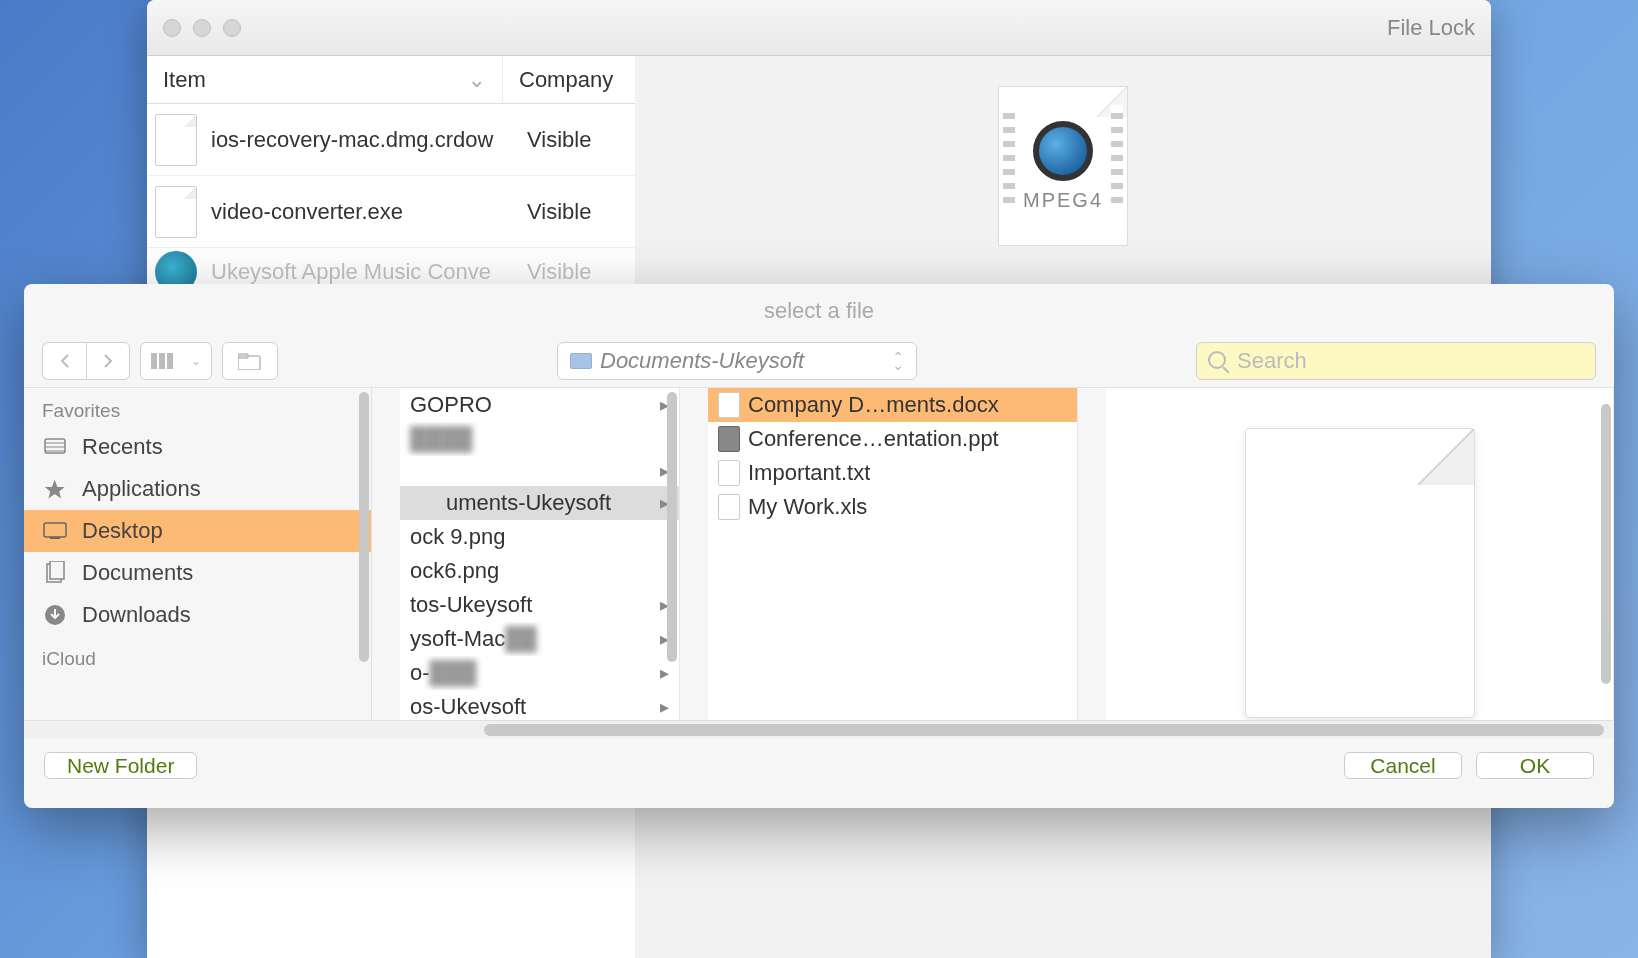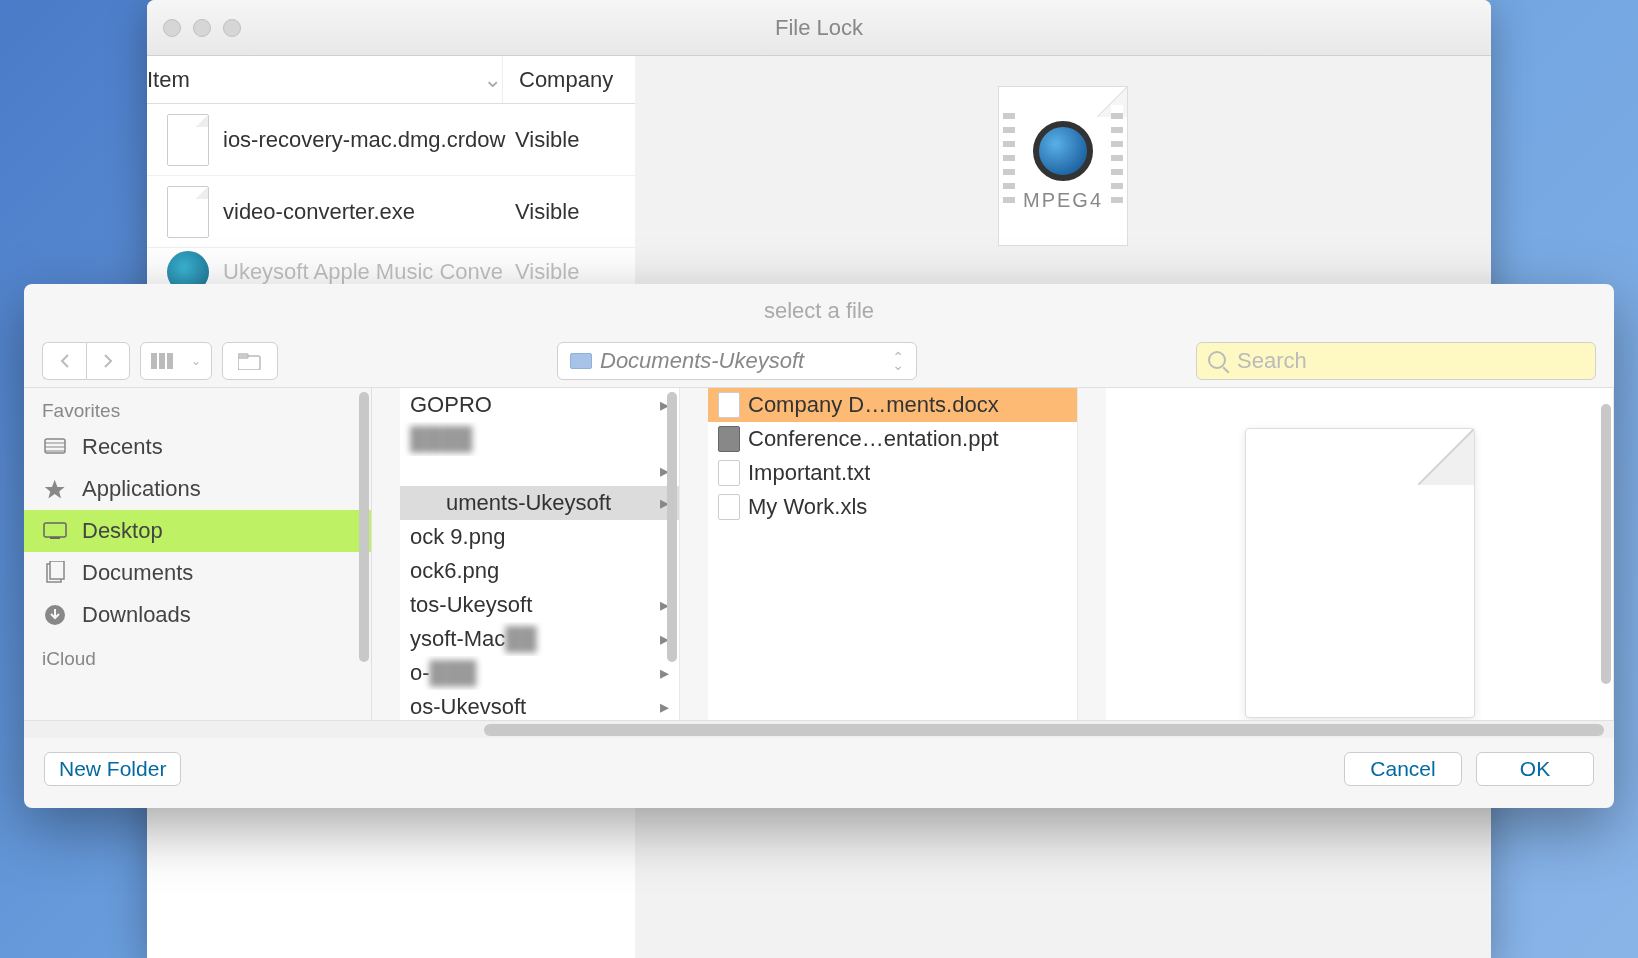--- a/index.html
+++ b/index.html
@@ -3,27 +3,27 @@
 <meta charset="utf-8">
 <style>
 * { margin: 0; padding: 0; box-sizing: border-box; font-family: -apple-system, BlinkMacSystemFont, "Helvetica Neue", sans-serif; }
 body { width: 1638px; height: 958px; background: linear-gradient(135deg, #4a7bc8 0%, #6fa3e0 50%, #89b4e8 100%); position: relative; overflow: hidden; }
 
 
 .bg-window { position: absolute; left: 147px; top: 0; width: 1344px; height: 958px; background: #ececec; border-radius: 8px 8px 0 0; box-shadow: 0 10px 40px rgba(0,0,0,0.3); }
 .bg-titlebar { height: 56px; background: linear-gradient(#f6f6f6, #e8e8e8); border-bottom: 1px solid #d0d0d0; border-radius: 8px 8px 0 0; display: flex; align-items: center; padding: 0 16px; position: relative; }
 .traffic { display: flex; gap: 12px; }
 .traffic span { width: 18px; height: 18px; border-radius: 50%; background: #d6d6d6; border: 1px solid #c0c0c0; }
-.bg-title { position: absolute; left: 0; right: 0; text-align: center; color: #888; font-size: 22px; }
+.bg-title { position: absolute; left: 0; right: 16px; text-align: right; color: #888; font-size: 22px; }
 .bg-content { display: flex; height: calc(100% - 56px); }
 .bg-left { width: 488px; background: #fff; }
 .bg-header { display: flex; border-bottom: 1px solid #ddd; height: 48px; }
-.bg-head-item { flex: 1; padding: 10px 0; font-size: 22px; color: #333; display: flex; align-items: center; justify-content: space-between; border-right: 1px solid #eee; }
+.bg-head-item { flex: 1; padding: 10px 16px; font-size: 22px; color: #333; display: flex; align-items: center; justify-content: space-between; border-right: 1px solid #eee; }
 .bg-head-status { width: 132px; padding: 10px 16px; font-size: 22px; color: #333; display: flex; align-items: center; }
-.bg-row { display: flex; align-items: center; height: 72px; padding: 0 20px; border-bottom: 1px solid #f0f0f0; }
+.bg-row { display: flex; align-items: center; height: 72px; padding: 0 8px; border-bottom: 1px solid #f0f0f0; }
 .bg-row-icon { width: 42px; height: 52px; margin-right: 14px; background: #fff; border: 1px solid #ccc; border-radius: 2px; position: relative; }
 .bg-row-icon::after { content: ''; position: absolute; top: 0; right: 0; width: 12px; height: 12px; background: linear-gradient(135deg, transparent 50%, #eee 50%); }
 .bg-row-text { flex: 1; font-size: 22px; color: #333; white-space: nowrap; overflow: hidden; }
 .bg-row-status { width: 100px; font-size: 22px; color: #333; text-align: left; }
 .bg-row-app { width: 42px; height: 42px; margin-right: 14px; border-radius: 50%; background: radial-gradient(circle at 40% 40%, #3bb5d4, #1a6a8a); }
 .bg-right { flex: 1; background: #f2f2f2; display: flex; align-items: flex-start; justify-content: center; padding-top: 30px; }
 .mpeg-icon { width: 130px; height: 160px; background: #fff; border: 1px solid #ddd; position: relative; padding-top: 20px; }
 .mpeg-icon::before { content: ''; position: absolute; top: 0; right: 0; width: 30px; height: 30px; background: linear-gradient(135deg, #fff 48%, #ddd 50%, #f5f5f5 52%); }
 .mpeg-q { width: 60px; height: 60px; margin: 14px auto 8px; border-radius: 50%; background: radial-gradient(circle at 35% 35%, #5ab0e8, #0a4a8a); border: 6px solid #333; }
 .mpeg-label { text-align: center; font-size: 20px; color: #888; letter-spacing: 2px; }
@@ -47,21 +47,21 @@
 .tb-search input { width: 100%; height: 38px; border: 1px solid #d0d0d0; border-radius: 6px; padding: 0 12px 0 40px; font-size: 22px; background: #fef9c3; color: #888; }
 .tb-search input::placeholder { color: #bbb; }
 .search-icon { position: absolute; left: 12px; top: 9px; width: 18px; height: 18px; border: 2px solid #bbb; border-radius: 50%; }
 .search-icon::after { content: ''; position: absolute; width: 8px; height: 2px; background: #bbb; bottom: -4px; right: -6px; transform: rotate(45deg); }
 
 .dlg-body { display: flex; height: 332px; gap: 28px; }
 .sidebar { width: 348px; background: #f6f6f6; border-right: 1px solid #e0e0e0; overflow-y: auto; position: relative; }
 .sb-scroll { position: absolute; right: 2px; top: 4px; width: 10px; height: 270px; background: #c8c8c8; border-radius: 5px; }
 .sb-section { padding: 12px 18px 4px; font-size: 19px; color: #888; }
 .sb-item { display: flex; align-items: center; padding: 8px 18px; font-size: 22px; color: #444; gap: 14px; }
-.sb-item.sel { background: #bef264; }
+.sb-item.sel { background: #fdba74; }
 .sb-icon { width: 26px; height: 26px; display: flex; align-items: center; justify-content: center; }
 
 .col { border-right: 1px solid #e8e8e8; overflow: hidden; position: relative; }
 .col1 { width: 280px; background: #fff; }
 .col2 { width: 370px; background: #fff; }
 .col3 { flex: 1; background: #fff; display: flex; align-items: flex-start; justify-content: center; padding-top: 40px; }
 .col-scroll { position: absolute; right: 2px; top: 4px; width: 10px; height: 270px; background: #c8c8c8; border-radius: 5px; }
 .col-item { display: flex; align-items: center; padding: 4px 10px; font-size: 22px; color: #333; justify-content: space-between; white-space: nowrap; overflow: hidden; }
 .col-item.sel { background: #dcdcdc; padding-left: 46px; }
 .col-item.hl { background: #fdba74; }
@@ -72,21 +72,21 @@
 .blur { filter: blur(3px); color: #999; }
 
 .preview-doc { width: 230px; height: 290px; background: #fff; border: 1px solid #ddd; box-shadow: 0 2px 8px rgba(0,0,0,0.1); position: relative; border-radius: 4px; }
 .preview-doc::after { content: ''; position: absolute; top: 0; right: 0; width: 56px; height: 56px; background: linear-gradient(135deg, transparent 48%, #ccc 50%, #f0f0f0 52%); }
 .body-vscroll { position: absolute; right: 3px; top: 120px; width: 10px; height: 280px; background: #c8c8c8; border-radius: 5px; }
 
 .hscroll-track { height: 18px; background: #f0f0f0; border-top: 1px solid #e0e0e0; position: relative; }
 .hscroll-thumb { position: absolute; left: 460px; top: 3px; height: 12px; right: 10px; background: #c8c8c8; border-radius: 6px; }
 
 .dlg-footer { display: flex; align-items: center; justify-content: space-between; padding: 14px 20px; }
-.ft-btn { height: 34px; padding: 0 14px; background: #fff; border: 1px solid #ccc; border-radius: 6px; font-size: 21px; color: #0369a1; display: flex; align-items: center; }
+.ft-btn { height: 27px; padding: 0 22px; background: #fff; border: 1px solid #ccc; border-radius: 6px; font-size: 21px; color: #4d7c0f; display: flex; align-items: center; }
 .ft-right { display: flex; gap: 14px; }
 .ft-btn.ok { width: 118px; justify-content: center; }
 .ft-btn.cancel { width: 118px; justify-content: center; }
 
 svg { display: block; }
 </style>
 </head>
 <body>
 
 <div class="bg-window">

